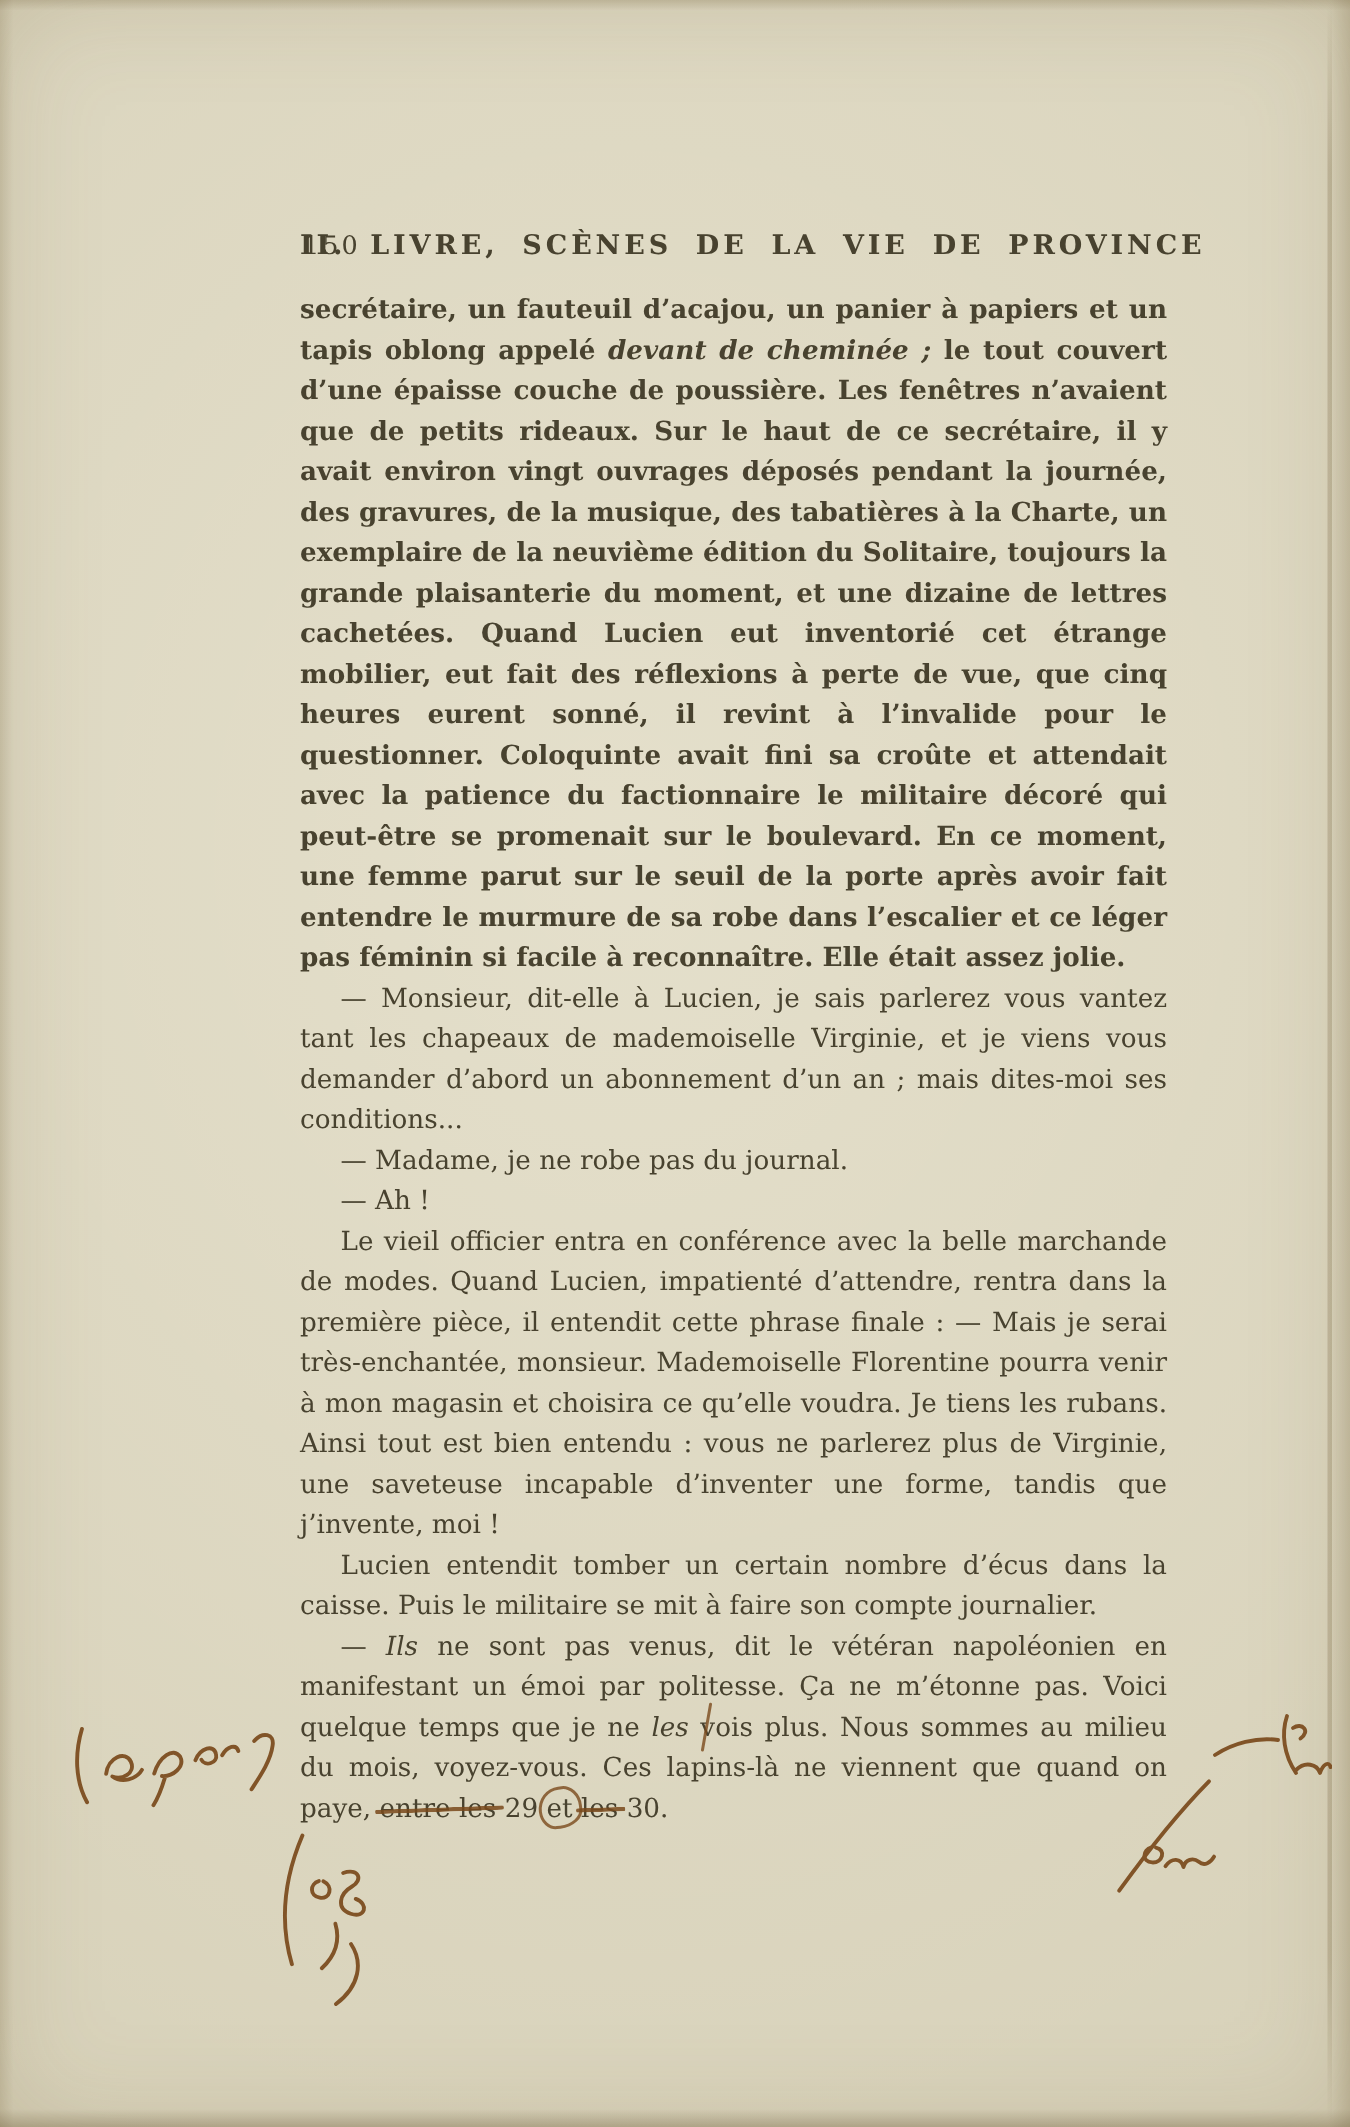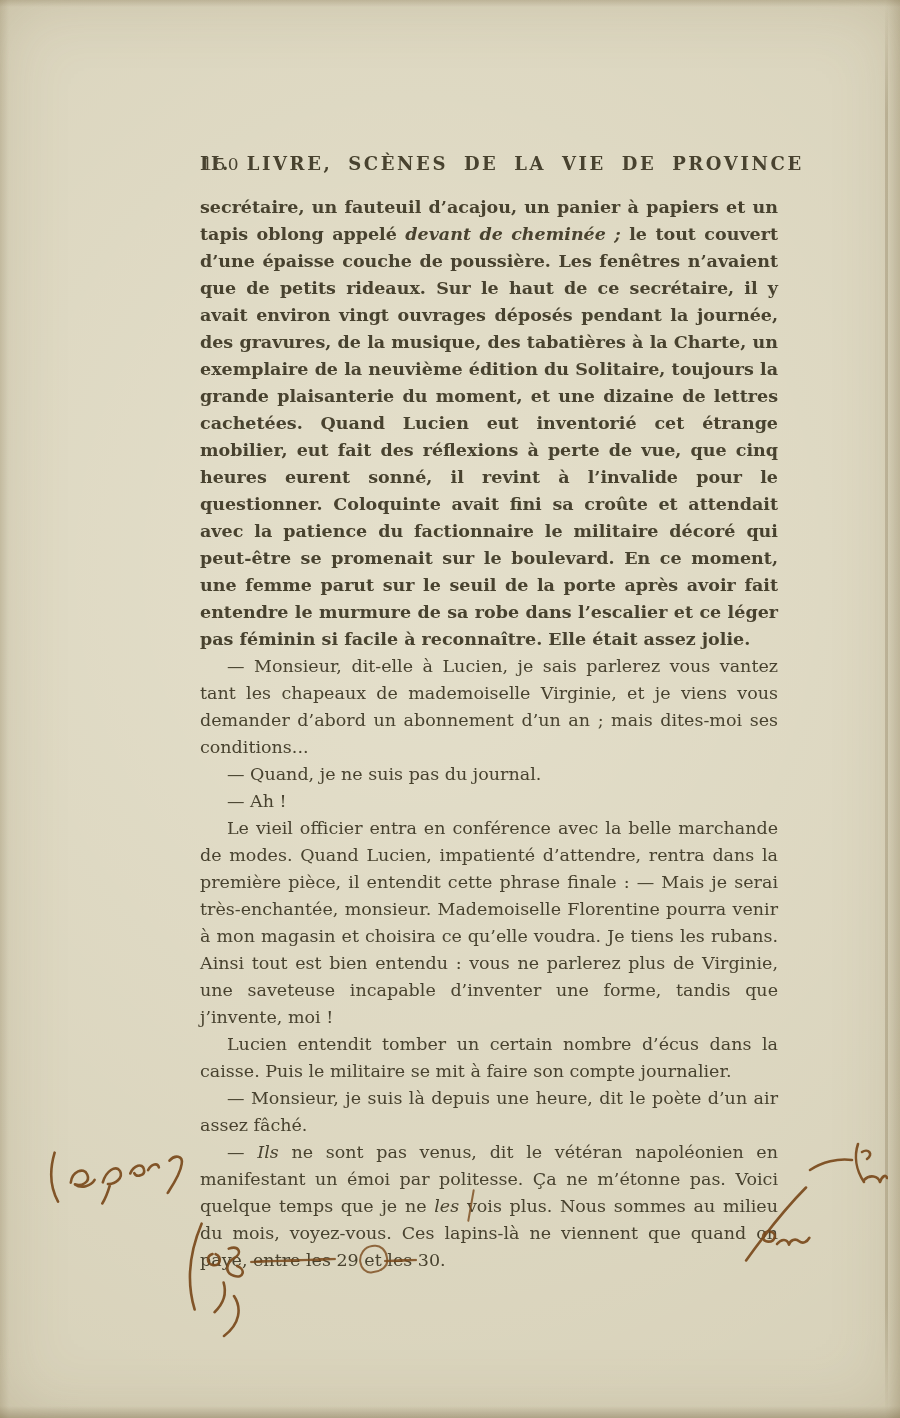--- a/index.html
+++ b/index.html
@@ -70,25 +70,24 @@
   <div class="edge-right"></div>
 
   <div class="text-block">
     <div class="header">
       <span class="pagenum">150</span>
       <span class="running-title">II. LIVRE, SCÈNES DE LA VIE DE PROVINCE</span>
     </div>
     <div class="body">
         <p class="para"><span>secrétaire, un fauteuil d’acajou, un panier à papiers et un tapis oblong appelé </span><span class="it">devant de cheminée ;</span><span> le tout couvert d’une épaisse couche de poussière. Les fenêtres n’avaient que de petits rideaux. Sur le haut de ce secrétaire, il y avait environ vingt ouvrages déposés pendant la journée, des gravures, de la musique, des tabatières à la Charte, un exemplaire de la neuvième édition du Solitaire, toujours la grande plaisanterie du moment, et une dizaine de lettres cachetées. Quand Lucien eut inventorié cet étrange mobilier, eut fait des réflexions à perte de vue, que cinq heures eurent sonné, il revint à l’invalide pour le questionner. Coloquinte avait fini sa croûte et attendait avec la patience du factionnaire le militaire décoré qui peut-être se promenait sur le boulevard. En ce moment, une femme parut sur le seuil de la porte après avoir fait entendre le murmure de sa robe dans l’escalier et ce léger pas féminin si facile à reconnaître. Elle était assez jolie.</span></p>
         <p class="para"><span>— Monsieur, dit-elle à Lucien, je sais parlerez vous vantez tant les chapeaux de mademoiselle Virginie, et je viens vous demander d’abord un abonnement d’un an ; mais dites-moi ses conditions...</span></p>
-        <p class="para"><span>— Quand, je ne suis pas du journal.</span></p>
+        <p class="para"><span>— Madame, je ne robe pas du journal.</span></p>
         <p class="para"><span>— Ah !</span></p>
         <p class="para"><span>Le vieil officier entra en conférence avec la belle marchande de modes. Quand Lucien, impatienté d’attendre, rentra dans la première pièce, il entendit cette phrase finale : — Mais je serai très-enchantée, monsieur. Mademoiselle Florentine pourra venir à mon magasin et choisira ce qu’elle voudra. Je tiens les rubans. Ainsi tout est bien entendu : vous ne parlerez plus de Virginie, une saveteuse incapable d’inventer une forme, tandis que j’invente, moi !</span></p>
         <p class="para"><span>Lucien entendit tomber un certain nombre d’écus dans la caisse. Puis le militaire se mit à faire son compte journalier.</span></p>
-        <p class="para"><span>— Monsieur, je suis là depuis une heure, dit le poète d’un air assez fâché.</span></p>
         <p class="para"><span>— </span><span class="it">Ils</span><span> ne sont pas venus, dit le vétéran napoléonien en manifestant un émoi par politesse. Ça ne m’étonne pas. Voici quelque temps que je ne </span><span class="it">les</span><span> </span><span class="ink-slash">vois</span><span> plus. Nous sommes au milieu du mois, voyez-vous. Ces lapins-là ne viennent que quand on paye, </span><span class="ink-strike">entre les</span><span> 29 </span><span class="ink-loop">et</span><span> </span><span class="ink-strike">les</span><span> 30.</span></p>
       </div>
   </div>
 
   <svg class="ann ann-left" width="152" height="72" viewBox="0 0 152 72">
     <path d="M10 14 C4 30 3 48 10 63"></path>
     <path d="M24 45 C26 34 38 30 41 38 C44 46 34 50 28 47 C34 52 44 50 48 44"></path>
     <path d="M56 47 C60 36 70 30 74 37 C77 44 68 50 61 49 M63 50 C60 58 57 64 54 68"></path>
     <path d="M84 40 C88 32 97 30 98 37 C99 43 90 45 88 40 M102 38 C106 32 112 31 113 36"></path>
     <path d="M124 30 C130 24 138 26 136 34 C134 44 126 54 120 62"></path>

